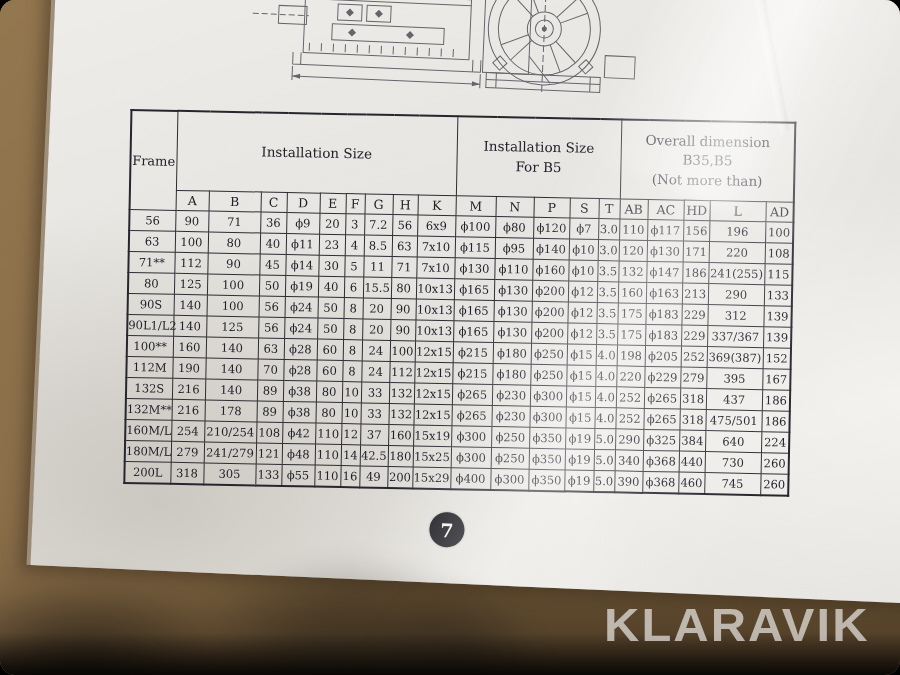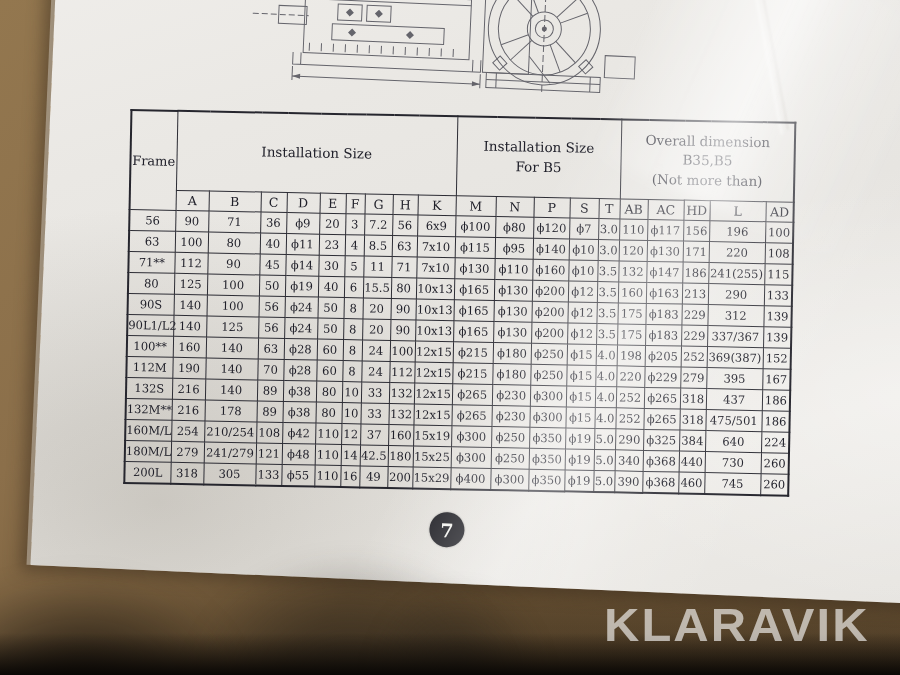--- a/index.html
+++ b/index.html
@@ -1,17 +1,17 @@
 <!DOCTYPE html>
 <html><head>
 <meta charset="utf-8">
 <style>
   html,body{margin:0;padding:0;background:#000;}
   .scene{position:relative;width:900px;height:675px;overflow:hidden;
-         font-family:"DejaVu Serif","Liberation Serif",serif;}
+         font-family:"DejaVu Serif","Liberation Serif",serif;border-radius:15px;}
   
   .cardboard{position:absolute;inset:0;
     background:linear-gradient(135deg,#93774f 0%,#8b6f4a 30%,#85684230 60%),
                linear-gradient(180deg,#8e7350 0%,#8a6d48 55%,#6e5637 80%,#3a2d1c 100%);
     background-color:#8a6e4a;}
   
   .paper{position:absolute;left:45px;top:-100px;width:900px;height:685px;
     transform:rotate(2.5deg);
     background:linear-gradient(160deg,#f1efec 0%,#eae8e4 30%,#e6e4e0 55%,#edebe7 78%,#e7e5e1 100%);
     box-shadow:-4px 0 0 rgba(222,216,204,.45), -10px 6px 16px rgba(55,42,28,.5);}

